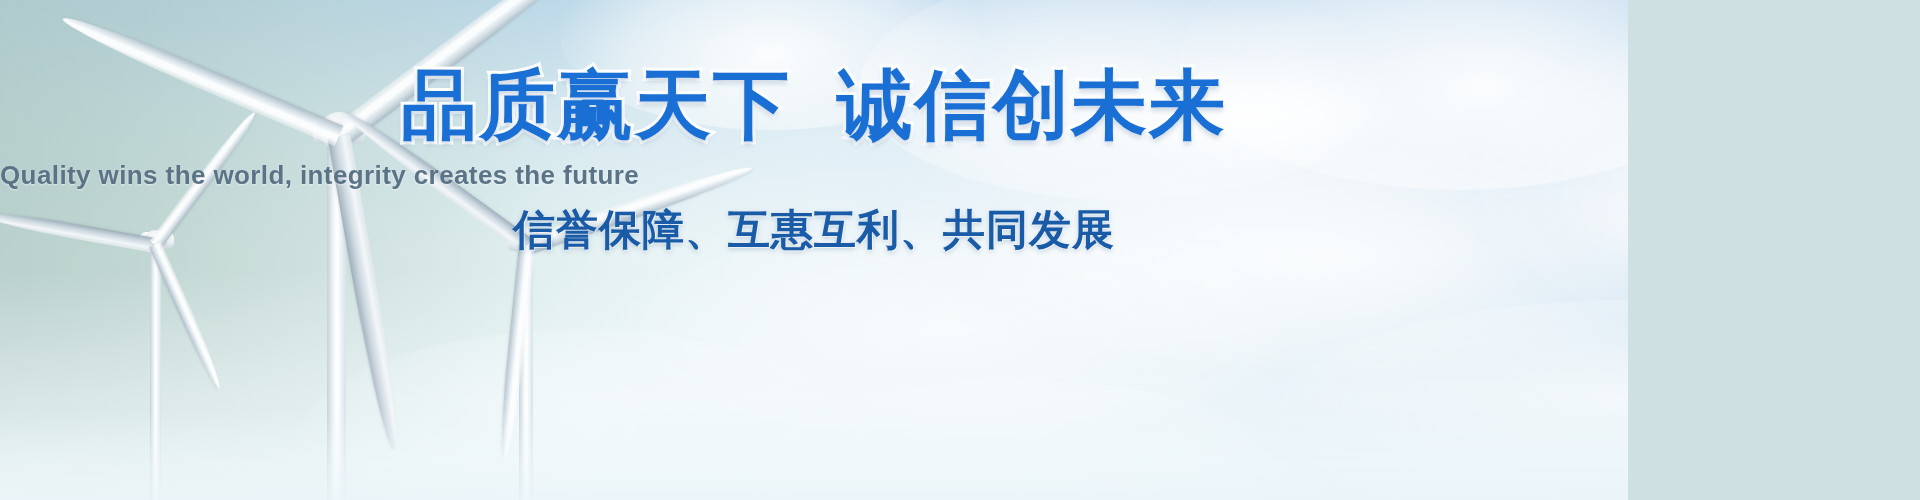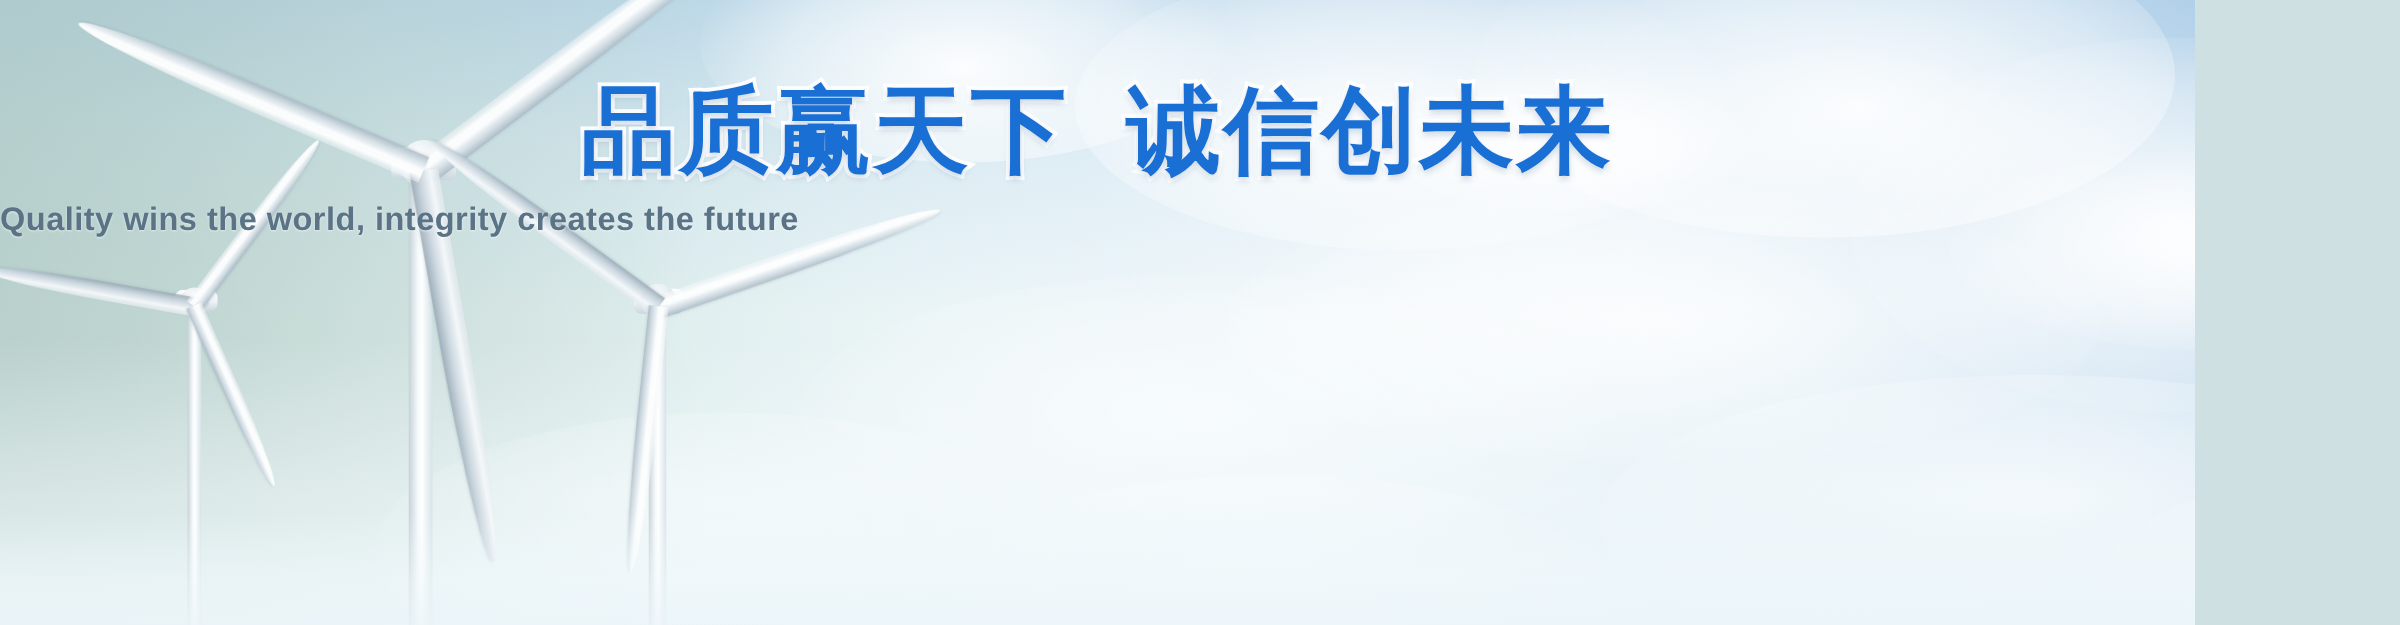--- a/index.html
+++ b/index.html
@@ -1,21 +1,21 @@
 <!DOCTYPE html>
 <html><head>
 <meta charset="utf-8">
 <style>
   * { margin:0; padding:0; box-sizing:border-box; }
   html,body { width:1920px; height:500px; overflow:hidden; background:#cfe0e2; }
   body { font-family:"Liberation Sans","DejaVu Sans",sans-serif; }
 
   #banner {
     position:relative;
-    width:1756px; height:500px;
+    width:1628px; height:500px;
     overflow:hidden;
   }
 
   
   .sky-base {
     position:absolute; inset:0;
     background:
       radial-gradient(ellipse 1100px 760px at 1250px 120px, rgba(255,255,255,0.95) 0%, rgba(238,246,250,0.55) 35%, rgba(198,222,232,0.0) 70%),
       linear-gradient(100deg,
         #c3d7d4 0%,
@@ -216,14 +216,15 @@
     <div class="blade dark" style="left:527px; top:237px; width:226px; height:17px; transform:rotate(216deg);"></div>
     <div class="blade" style="left:527px; top:237px; width:214px; height:16px; transform:rotate(96deg);"></div>
   </div>
 
   <div class="ground-fade"></div>
 
   <div id="headline">品质赢天下  诚信创未来</div>
 
   <div id="subtitle">Quality wins the world, integrity creates the future</div>
 
+  <div id="tagline">信誉保障、互惠互利、共同发展</div>
 
 </div>
 
 </body></html>

